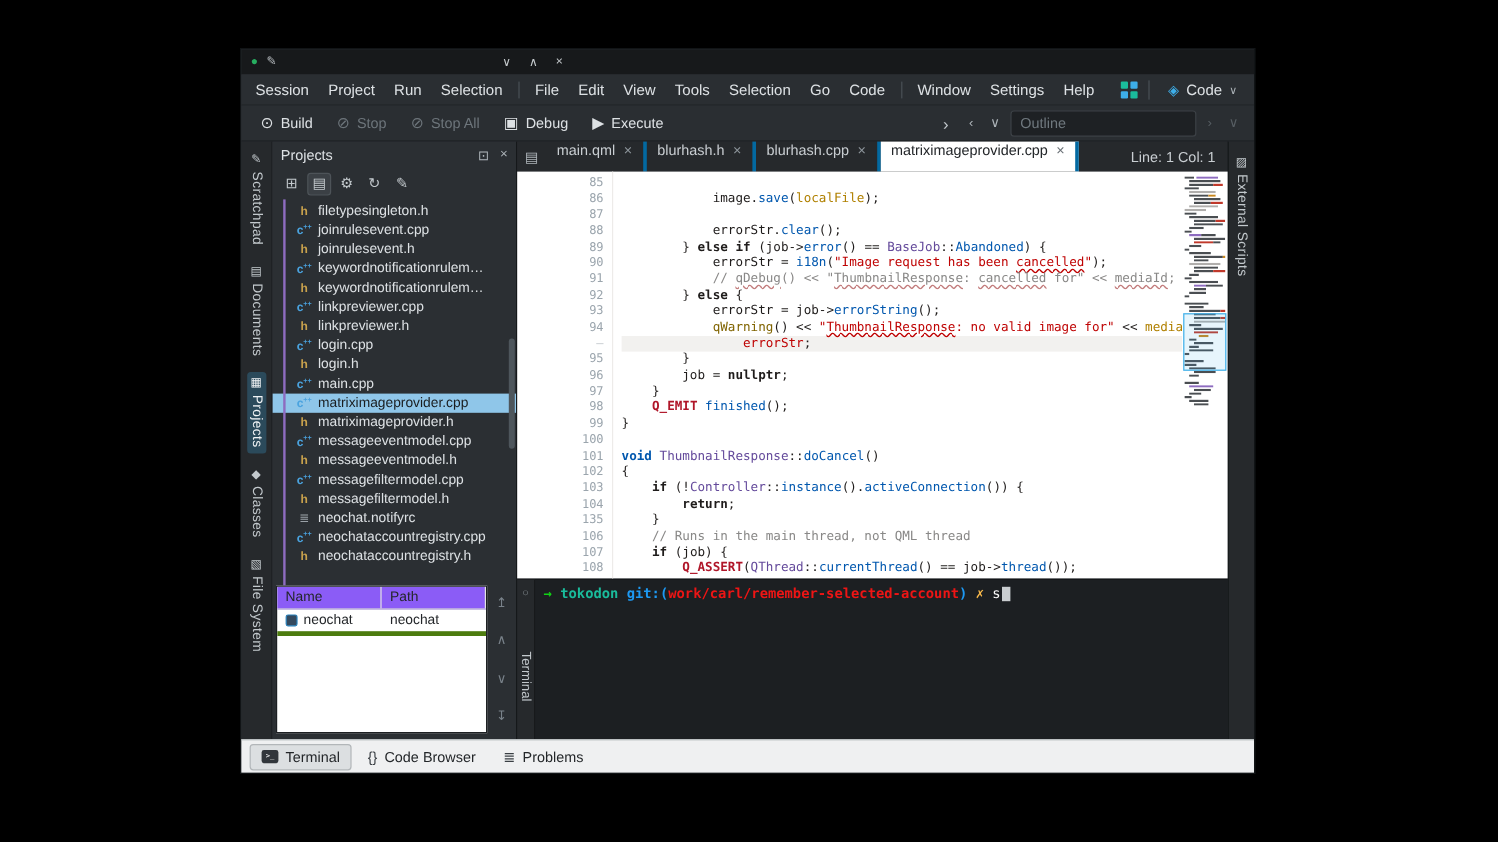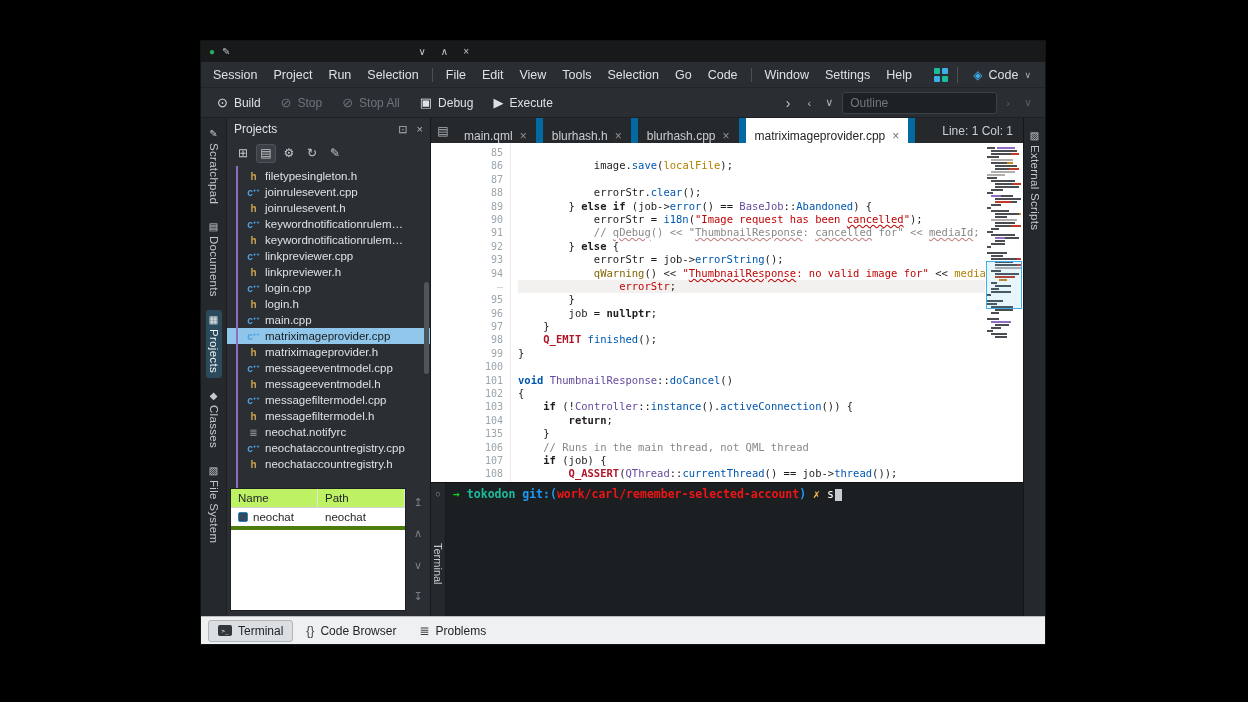--- a/index.html
+++ b/index.html
@@ -87,36 +87,36 @@
                     background:#4e565c; border-radius:3px; }
 
   
   .bs-header { height:22px; display:flex; align-items:center; color:#dde1e4;
                font-size:12px; padding:0 8px; position:relative; flex:0 0 auto; }
   .bs-title { flex:1; text-align:center; }
   .bs-actions { position:absolute; right:8px; display:flex; gap:12px; color:#c3c9cd; font-size:13px; }
   .bs-body { flex:0 0 128px; display:flex; padding:0 3px 5px 3px; gap:3px; min-height:0; }
   .bs-table { flex:1; background:#ffffff; color:#232629; font-size:11.5px;
               display:flex; flex-direction:column; border:1px solid #1d2023; overflow:hidden; }
-  #bs-headrow { display:flex; background:#bef264; border-bottom:1px solid #d5d5d5; flex:0 0 auto; }
+  #bs-headrow { display:flex; background:#8b5cf6; border-bottom:1px solid #d5d5d5; flex:0 0 auto; }
   .bs-headcell { flex:1; padding:3px 7px; border-right:1px solid #e3e3e3; }
   .bsrow { display:flex; border-bottom:4px solid #4d7c0f; }
   .bscell { flex:1; padding:3px 7px; display:flex; align-items:center; gap:5px; }
   .bsicon { width:10px; height:10px; background:#34495e; border:1px solid #2980b9; border-radius:2px; display:inline-block; }
   .bs-nav { width:18px; display:flex; flex-direction:column; align-items:center;
             justify-content:space-between; padding:8px 0; color:#79828a; font-size:11px; }
 
   
   .center { flex:1; display:flex; flex-direction:column; min-width:0; }
   .tabbar { height:25px; background:#26292c; display:flex; align-items:stretch;
             color:#c9ced2; font-size:12px; flex:0 0 auto; }
   .doc-switch { width:24px; display:flex; align-items:center; justify-content:center; color:#aeb5ba; font-size:12px; }
   #editor-tabs { display:flex; align-items:stretch; }
-  .etab { display:flex; align-items:flex-end; gap:7px; padding:0 9px;
-          border-right:7px solid #0369a1; white-space:nowrap; }
+  .etab { display:flex; align-items:flex-start; gap:7px; padding:0 9px;
+          border-right:3px solid #0369a1; white-space:nowrap; }
   .etab.active { background:#ffffff; color:#232629; }
   .eclose { color:#8d959b; font-size:12px; }
   .etab.active .eclose { color:#6a7076; }
   .cursor-status { margin-left:auto; display:flex; align-items:center; padding:0 10px; white-space:nowrap; }
 
   .editor { flex:1; background:#ffffff; display:flex; min-height:0; position:relative;
             font-family:"DejaVu Sans Mono", monospace;padding-left:40px; }
   .gutter { width:40px; flex:0 0 auto; padding:3px 7px 0 0; text-align:right;
             color:#9ba5ad; font-size:10px; line-height:13.4px; border-right:1px solid #edebe9; }
   .gnum { height:13.4px; }

